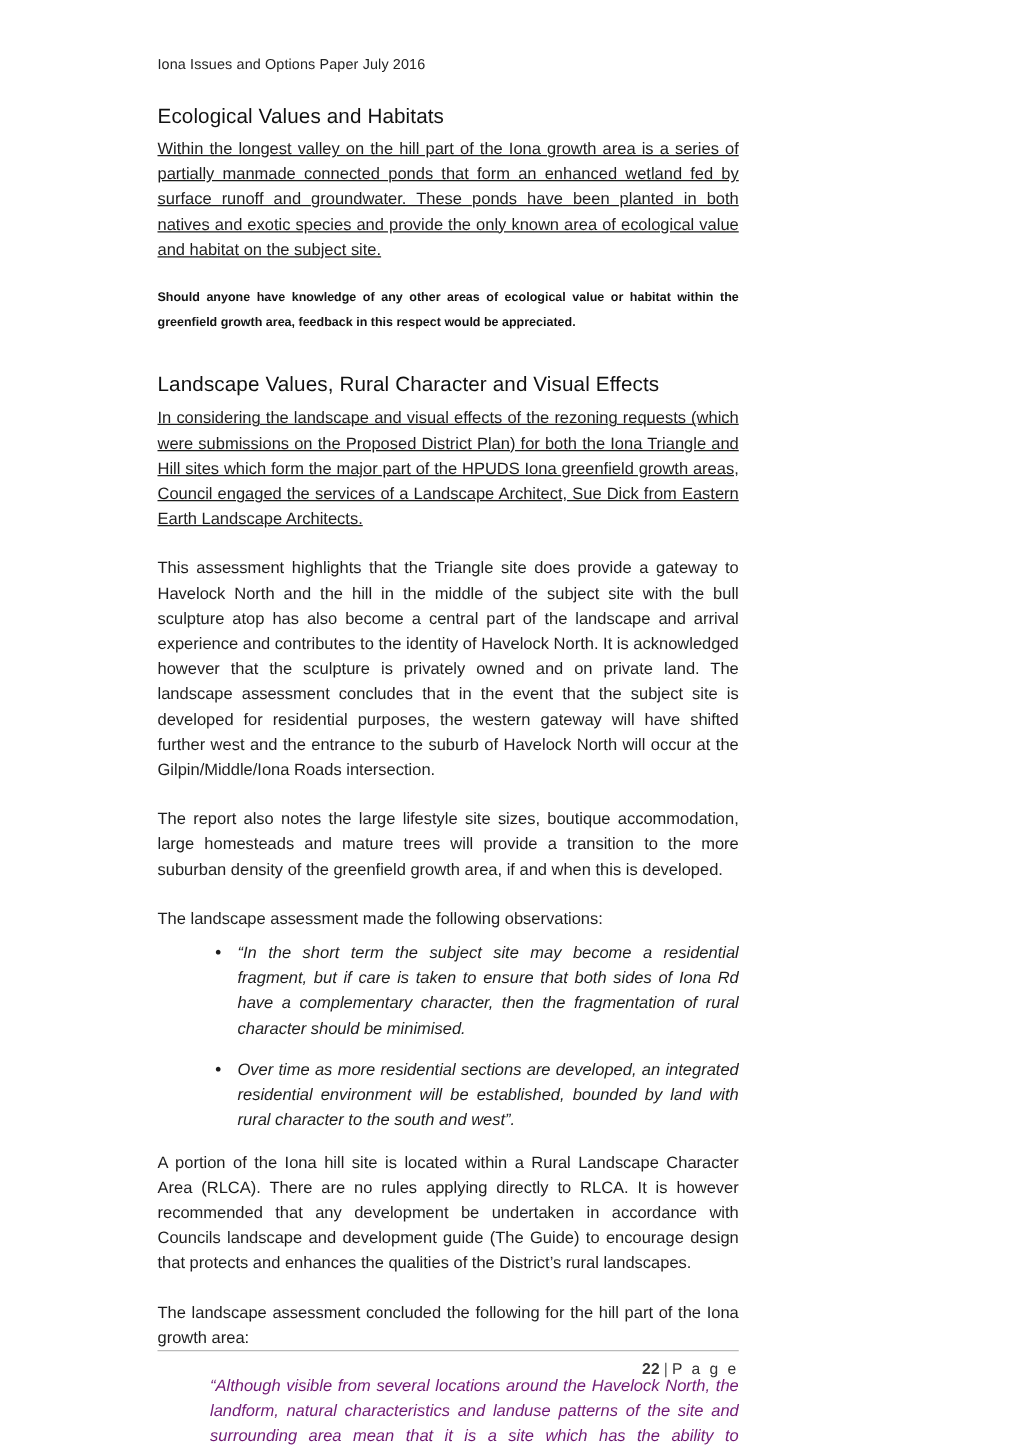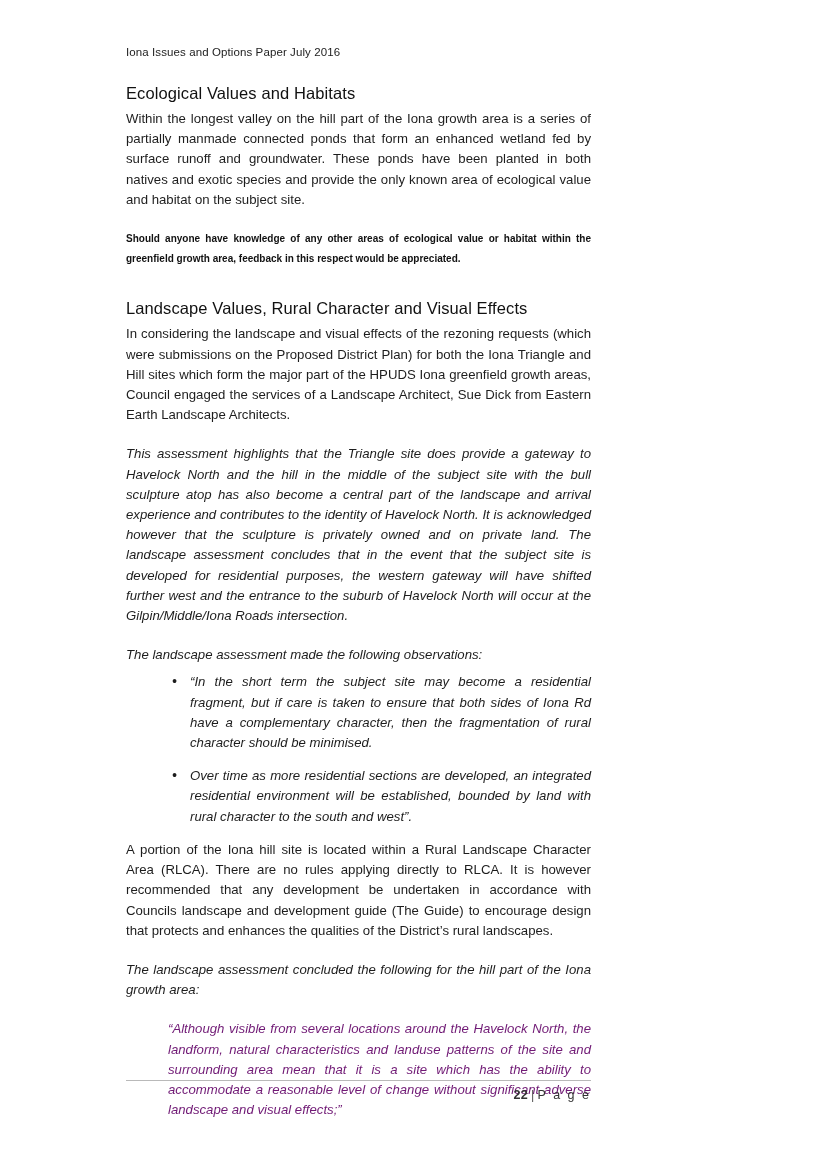--- a/index.html
+++ b/index.html
@@ -38,24 +38,24 @@
   }
   p.body-text {
     font-size: 13.2px;
     line-height: 20.2px;
     margin: 0 0 0 0;
     text-align: justify;
     color: #1d1d1d;
   }
   p.body-text.spaced {
     margin-top: 19px;
-    font-style: italic;
   }
   p.body-text.tight {
     margin-top: 0;
+    text-decoration: underline;
   }
   p.bold-note {
     font-size: 10px;
     line-height: 20.2px;
     font-weight: bold;
     text-align: justify;
     margin: 19px 0 0 0;
     color: #111;
   }
   ul.obs-list {
@@ -123,20 +123,21 @@
 
   <div class="header-line">Iona Issues and Options Paper July 2016</div>
 
   <h2 class="section-heading">Ecological Values and Habitats</h2>
   <p class="body-text tight">Within the longest valley on the hill part of the Iona growth area is a series of partially manmade connected ponds that form an enhanced wetland fed by surface runoff and groundwater.  These ponds have been planted in both natives and exotic species and provide the only known area of ecological value and habitat on the subject site.</p>
   <p class="bold-note">Should anyone have knowledge of any other areas of ecological value or habitat within the greenfield growth area, feedback in this respect would be appreciated.</p>
 
   <h2 class="section-heading second">Landscape Values, Rural Character and Visual Effects</h2>
   <p class="body-text tight">In considering the landscape and visual effects of the rezoning requests (which were submissions on the Proposed District Plan) for both the Iona Triangle and Hill sites which form the major part of the HPUDS Iona greenfield growth areas, Council engaged the services of a Landscape Architect, Sue Dick from Eastern Earth Landscape Architects.</p>
   <p class="body-text spaced">This assessment highlights that the Triangle site does provide a gateway to Havelock North and the hill in the middle of the subject site with the bull sculpture atop has also become a central part of the landscape and arrival experience and contributes to the identity of Havelock North.  It is acknowledged however that the sculpture is privately owned and on private land.  The landscape assessment concludes that in the event that the subject site is developed for residential purposes, the western gateway will have shifted further west and the entrance to the suburb of Havelock North will occur at the Gilpin/Middle/Iona Roads intersection.</p>
+  <p class="body-text spaced">The report also notes the large lifestyle site sizes, boutique accommodation, large homesteads and mature trees will provide a transition to the more suburban density of the greenfield growth area, if and when this is developed.</p>
   <p class="body-text spaced">The landscape assessment made the following observations:</p>
 
   <ul class="obs-list">
     <li>
       <span class="bullet">•</span>
       <span>“In the short term the subject site may become a residential fragment, but if care is taken to ensure that both sides of Iona Rd have a complementary character, then the fragmentation of rural character should be minimised.</span>
     </li>
     <li>
       <span class="bullet">•</span>
       <span>Over time as more residential sections are developed, an integrated residential environment will be established, bounded by land with rural character to the south and west”.</span>

